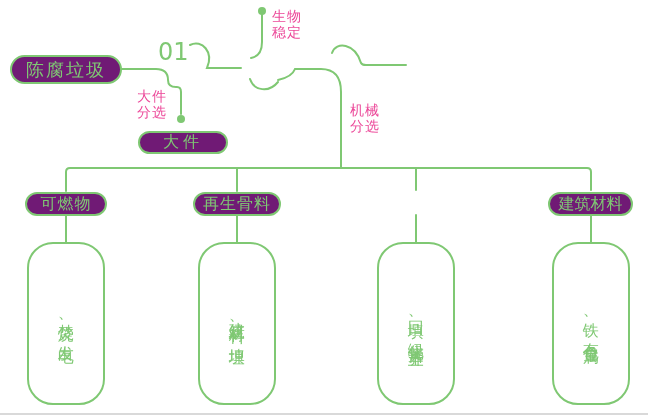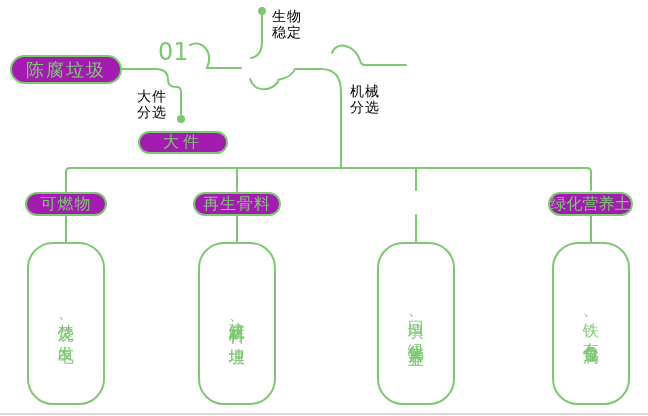--- a/index.html
+++ b/index.html
@@ -3,21 +3,21 @@
 <meta charset="utf-8">
 <style>
   html,body{margin:0;padding:0;background:#ffffff;}
   #stage{
     position:relative;width:648px;height:416px;background:#ffffff;overflow:hidden;
     font-family:"Liberation Sans","DejaVu Sans",sans-serif;
   }
   #stage *{box-sizing:border-box;}
   
   .pill{
-    position:absolute;border:2px solid #7fc873;color:#7fc873;background:#a21caf;
+    position:absolute;border:2px solid #7fc873;color:#7fc873;background:#701a75;
     display:flex;align-items:center;justify-content:center;
     font-size:16px;border-radius:16px;white-space:nowrap;
   }
   .pill.source{left:10px;top:55px;width:112px;height:29px;font-size:18px;letter-spacing:2px;}
   .pill.bulky-out{left:138px;top:131px;width:90px;height:23px;letter-spacing:4px;border-radius:12px;}
   .pill.cat{top:192px;height:24px;border-radius:13px;letter-spacing:1px;}
   .pill.cat1{left:25px;width:82px;}
   .pill.cat2{left:193px;width:88px;}
   .pill.cat3{left:375px;width:82px;letter-spacing:4px;}
   .pill.cat4{left:548px;width:85px;letter-spacing:0;}
@@ -25,25 +25,25 @@
   .stepnum{
     position:absolute;top:38px;width:44px;height:28px;color:#7fc873;
     font-size:24px;line-height:28px;
     font-family:"DejaVu Sans","Liberation Sans",sans-serif;
   }
   .stepnum.n1{left:158px;}
   .stepnum.n2{left:240px;}
   .stepnum.n3{left:325px;}
   
   .plabel{
-    position:absolute;color:#000000;font-size:14px;line-height:16px;letter-spacing:1px;
+    position:absolute;color:#ec4899;font-size:14px;line-height:16px;letter-spacing:1px;
   }
   .plabel.bio{left:272px;top:8px;}
   .plabel.bulky{left:137px;top:88px;}
-  .plabel.mech{left:350px;top:83px;}
+  .plabel.mech{left:350px;top:102px;}
   
   .obox{
     position:absolute;top:242px;width:78px;height:163px;border:2px solid #7fc873;
     border-radius:26px;background:#ffffff;display:flex;align-items:center;justify-content:center;
   }
   .obox.b1{left:27px;}
   .obox.b2{left:198px;}
   .obox.b3{left:377px;}
   .obox.b4{left:552px;}
   .vtext{
@@ -99,21 +99,21 @@
   </div>
   <div class="plabel mech">
     <div>机械</div>
     <div>分选</div>
   </div>
 
   <div class="pill bulky-out">大件</div>
 
   <div class="pill cat cat1">可燃物</div>
   <div class="pill cat cat2">再生骨料</div>
-  <div class="pill cat cat4">绿化营养土</div>
+  <div class="pill cat cat4">建筑材料</div>
 
   <div class="obox b1">
     <div class="vtext">焚烧、发电</div>
   </div>
   <div class="obox b2">
     <div class="vtext">建筑材料、填埋</div>
   </div>
   <div class="obox b3">
     <div class="vtext">回填、绿化营养土</div>
   </div>

